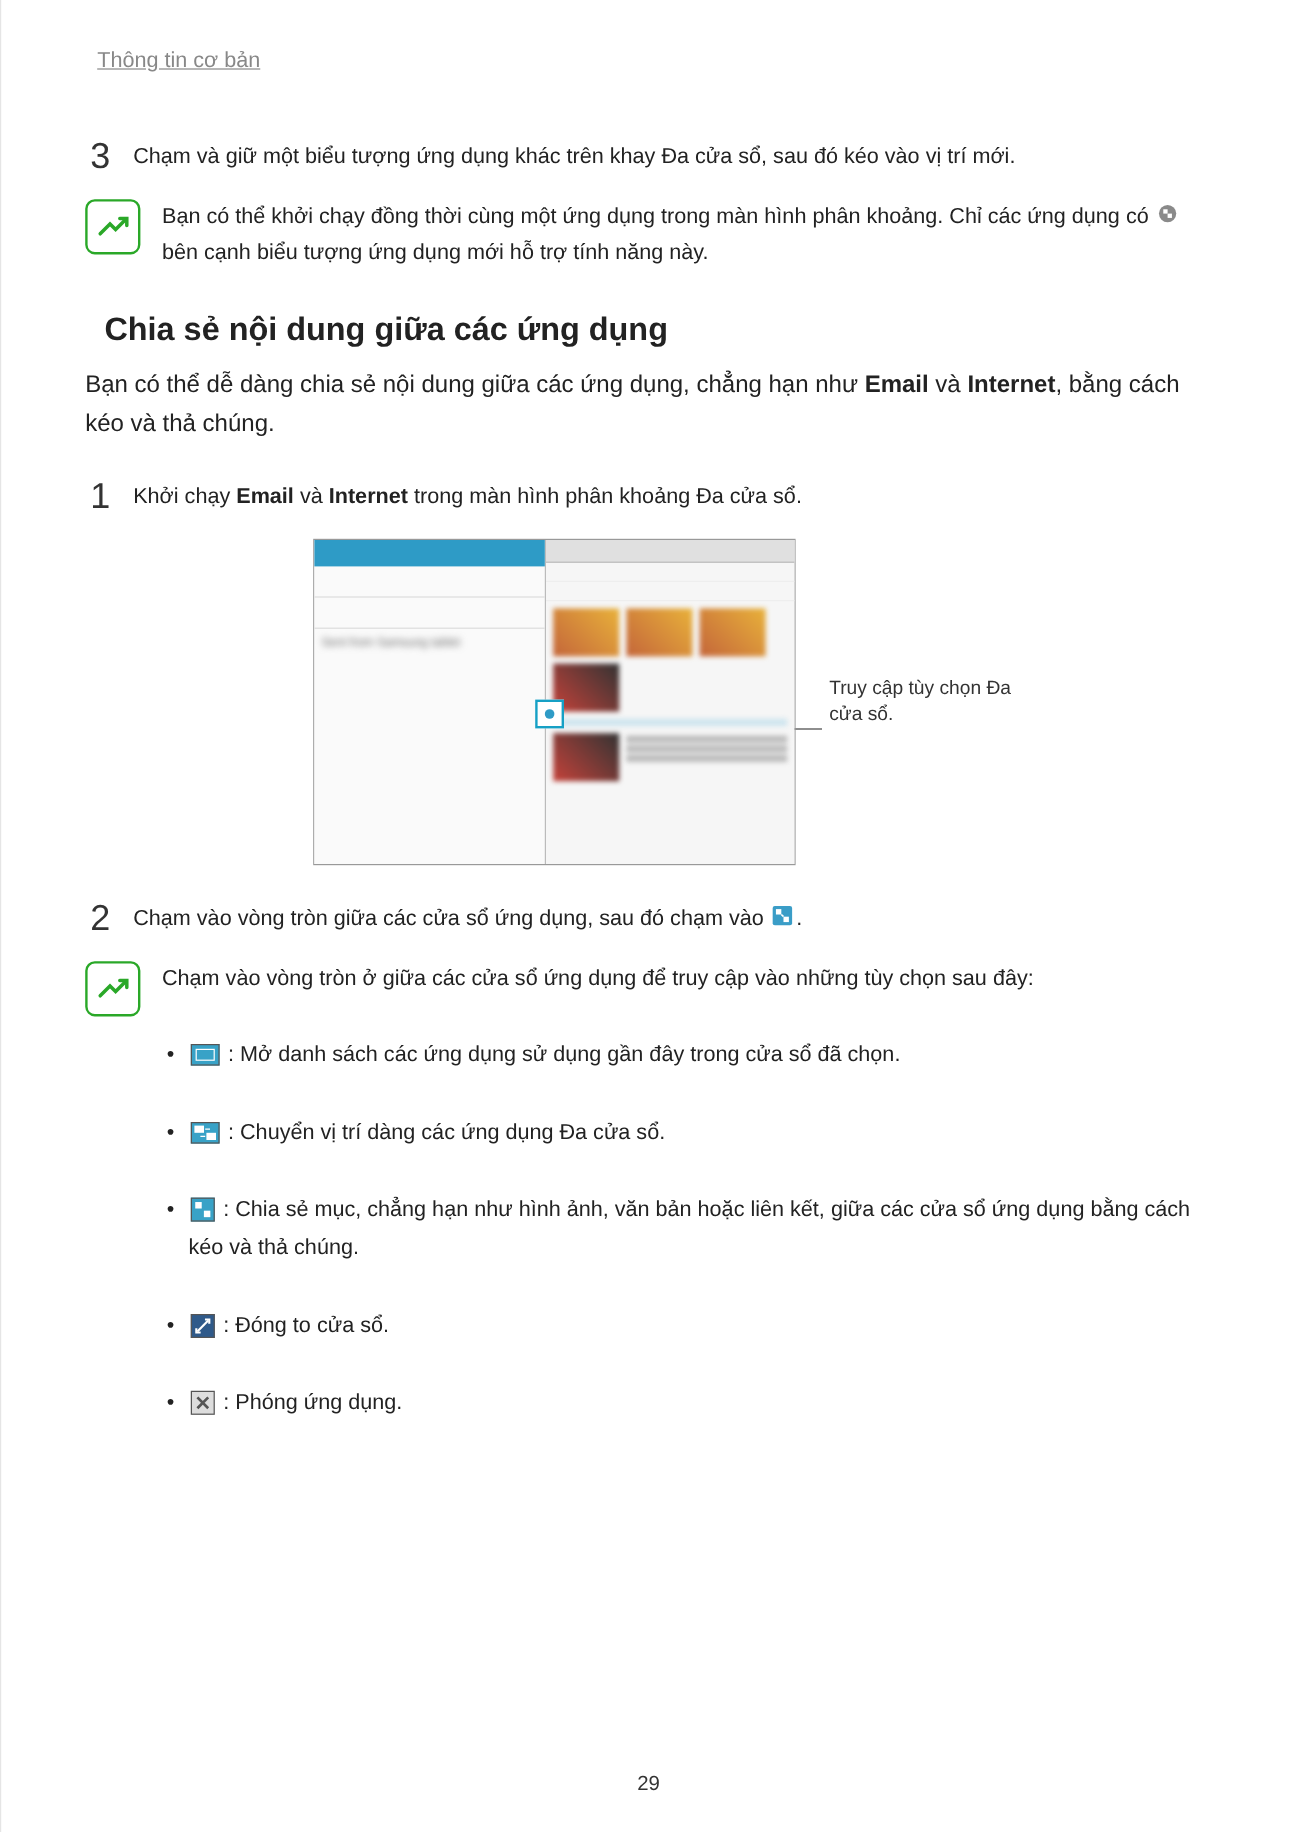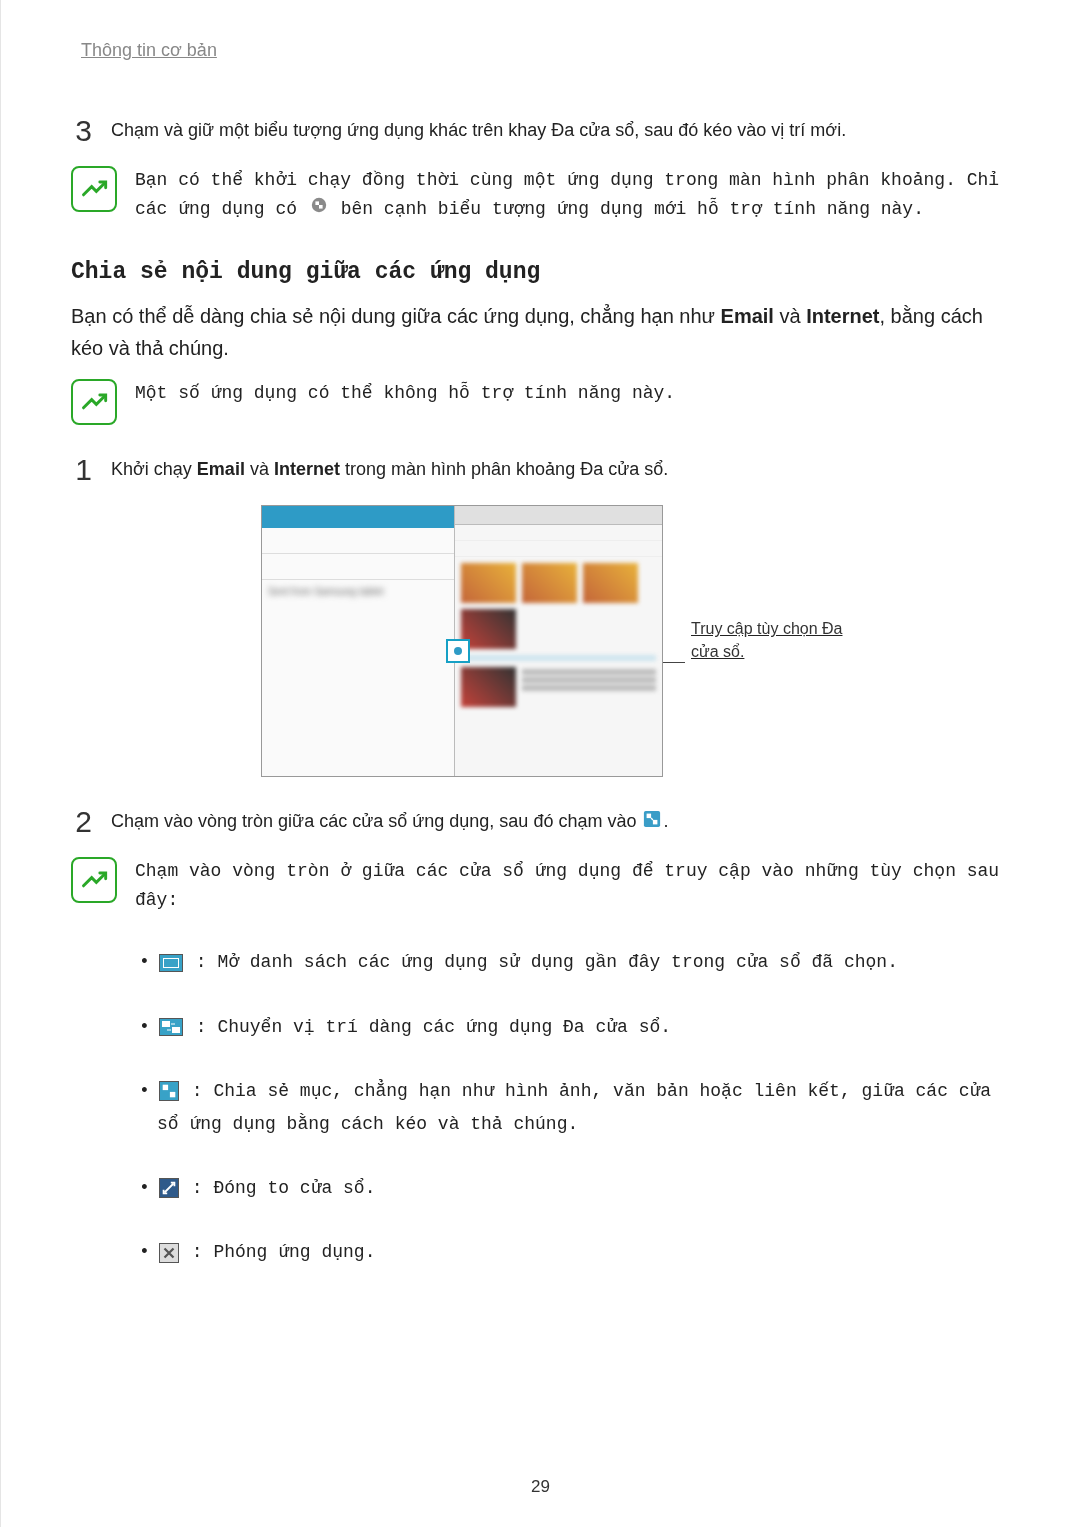--- a/index.html
+++ b/index.html
@@ -37,21 +37,20 @@
   }
   .num-text {
     font-size: 18px;
     line-height: 1.6;
     flex: 1;
   }
   .note-box {
     display: flex;
     gap: 18px;
     margin: 15px 0 30px 0;
-    font-family: Liberation Mono, monospace;
   }
   .note-icon {
     width: 42px;
     height: 42px;
     border: 2px solid #2aa828;
     border-radius: 8px;
     display: flex;
     align-items: center;
     justify-content: center;
     flex-shrink: 0;
@@ -60,24 +59,23 @@
     font-size: 18px;
     line-height: 1.6;
     flex: 1;
   }
   .inline-icon {
     display: inline-block;
     vertical-align: middle;
     margin: 0 2px;
   }
   .section-heading {
-    font-size: 23px;
+    font-size: 27px;
     font-weight: bold;
-    margin: 35px 0 15px 0;
-    font-family: Liberation Mono, monospace;
+    margin: 35px 0 15px 16px;
   }
   .body-text {
     font-size: 20px;
     line-height: 1.6;
     margin-bottom: 15px;
   }
   .screenshot-wrap {
     display: flex;
     align-items: center;
     margin: 20px 0 30px 190px;
@@ -154,21 +152,20 @@
   .fake-ss .circle-handle::after{
     content:"";
     width:8px;height:8px;border-radius:50%;
     background:#2e9bc6;
   }
   .callout {
     display: flex;
     align-items: flex-end;
     gap: 6px;
     margin-left: -2px;
-    text-decoration: underline;
   }
   .callout .line {
     width: 24px;
     height: 1px;
     background: #444;
   }
   .callout .label {
     font-size: 16px;
     color: #333;
     width: 160px;
@@ -247,29 +244,20 @@
 
   <div class="section-heading">Chia sẻ nội dung giữa các ứng dụng</div>
 
   <div class="body-text">
     <span>Bạn có thể dễ dàng chia sẻ nội dung giữa các ứng dụng, chẳng hạn như</span>
     <b>Email</b>
     <span>và</span>
     <b>Internet</b><span>, bằng cách kéo và thả chúng.</span>
   </div>
 
-  <div class="note-box">
-    <div class="note-icon">
-      <svg width="28" height="28" viewBox="0 0 24 24">
-        <path d="M3 17 L10 10 L14 14 L21 7" stroke="#2aa828" stroke-width="2.5" fill="none" stroke-linecap="round"></path>
-        <path d="M17 6 L22 6 L22 11" stroke="#2aa828" stroke-width="2.5" fill="none" stroke-linecap="round"></path>
-      </svg>
-    </div>
-    <div class="note-text">Một số ứng dụng có thể không hỗ trợ tính năng này.</div>
-  </div>
 
   <div class="num-item" style="margin-top:30px;">
     <div class="num">1</div>
     <div class="num-text">
       <span>Khởi chạy</span>
       <b>Email</b>
       <span>và</span>
       <b>Internet</b>
       <span>trong màn hình phân khoảng Đa cửa sổ.</span>
     </div>

